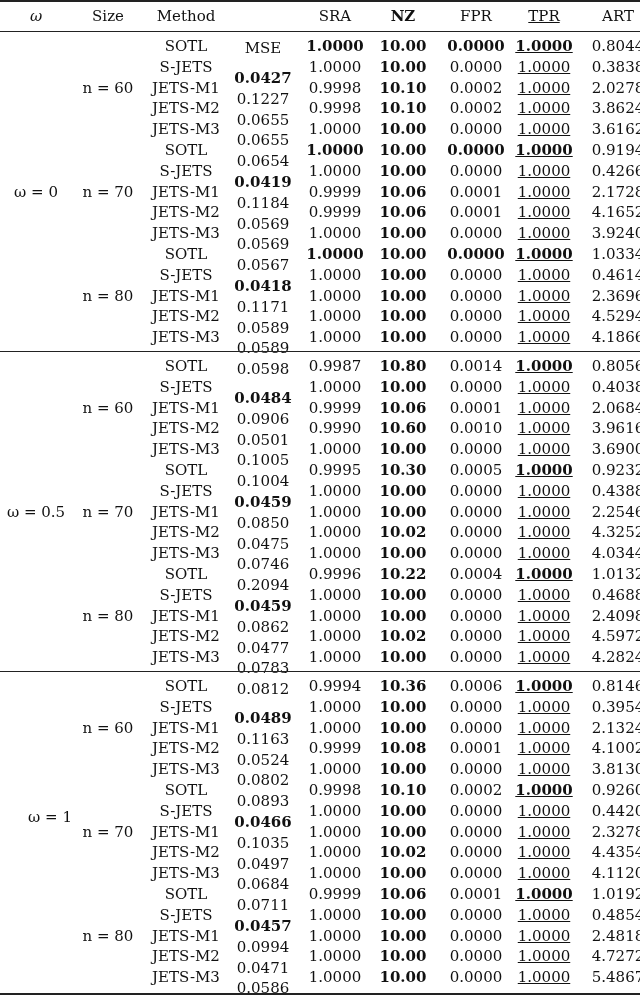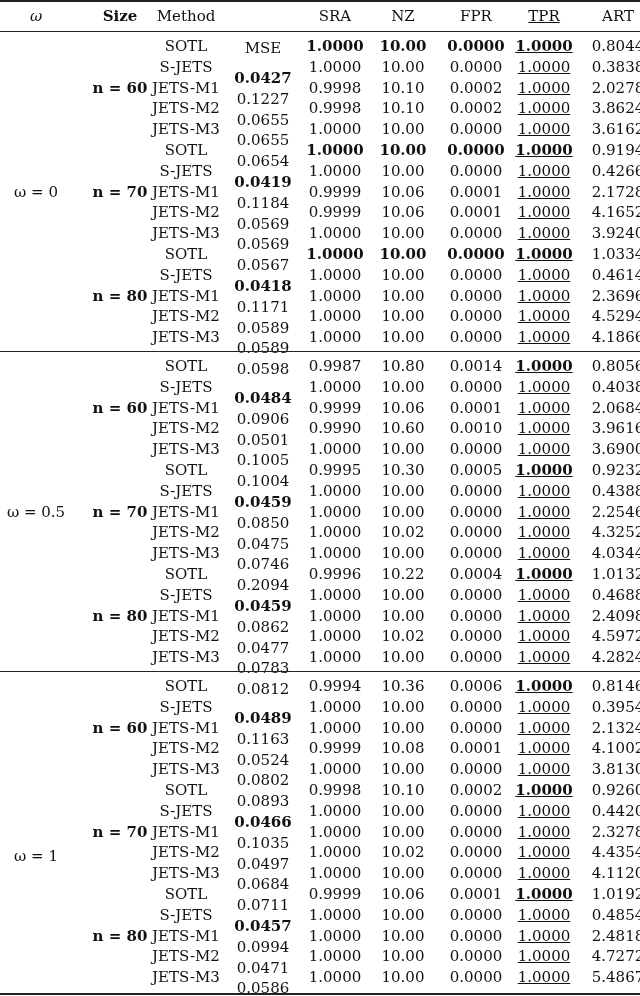--- a/index.html
+++ b/index.html
@@ -2,25 +2,25 @@
 <html><head>
 <meta charset="utf-8">
 <style>
   html, body { margin: 0; padding: 0; background: #ffffff; }
   body { width: 640px; height: 996px; overflow: hidden; font-family: "DejaVu Serif", "Liberation Serif", serif; color: #111; }
   .wrap { position: relative; width: 640px; height: 996px; }
   .hrule { position: absolute; left: 0; width: 640px; background: #222; }
   .row { position: absolute; left: 0; width: 640px; height: 20.8px; }
   .cell { position: absolute; top: 0; height: 100%; font-size: 15px; line-height: 20.8px; text-align: center; white-space: nowrap; }
   .c-omega { left: 0; width: 72px; font-style: normal; }
-  .c-size { left: 84px; width: 72px; font-weight: bold; }
+  .c-size { left: 72px; width: 72px; }
   .c-method { left: 144px; width: 84px; }
   .c-mse { left: 228px; width: 70px; margin-top: 32px; }
   .c-sra { left: 298px; width: 74px; }
-  .c-nz { left: 372px; width: 62px; }
+  .c-nz { left: 372px; width: 62px; font-weight: bold; }
   .c-fpr { left: 439px; width: 74px; }
   .c-tpr { left: 508px; width: 72px; text-decoration: underline; }
   .c-art { left: 588px; width: 60px; }
   .bold { font-weight: bold; }
   .it { font-style: italic; }
   .hdr .cell { line-height: 30px; }
 </style>
 </head>
 <body>
 
@@ -310,21 +310,21 @@
       </div>
       <div class="row" style="top: 647.2px;">
         <div class="cell c-method">JETS-M3</div>
         <div class="cell c-mse">0.0812</div>
         <div class="cell c-sra">1.0000</div>
         <div class="cell c-nz">10.00</div>
         <div class="cell c-fpr">0.0000</div>
         <div class="cell c-tpr">1.0000</div>
         <div class="cell c-art">4.2824</div>
       </div>
-      <div class="cell c-omega" style="top: 846px; height: 20.8px;">ω = 1</div>
+      <div class="cell c-omega" style="top: 807px; height: 20.8px; text-align: right;">ω = 1</div>
       <div class="cell c-size" style="top: 717.6px; height: 20.8px;">n = 60</div>
       <div class="row" style="top: 676px;">
         <div class="cell c-method">SOTL</div>
         <div class="cell c-mse bold">0.0489</div>
         <div class="cell c-sra">0.9994</div>
         <div class="cell c-nz">10.36</div>
         <div class="cell c-fpr">0.0006</div>
         <div class="cell c-tpr bold">1.0000</div>
         <div class="cell c-art">0.8146</div>
       </div>

